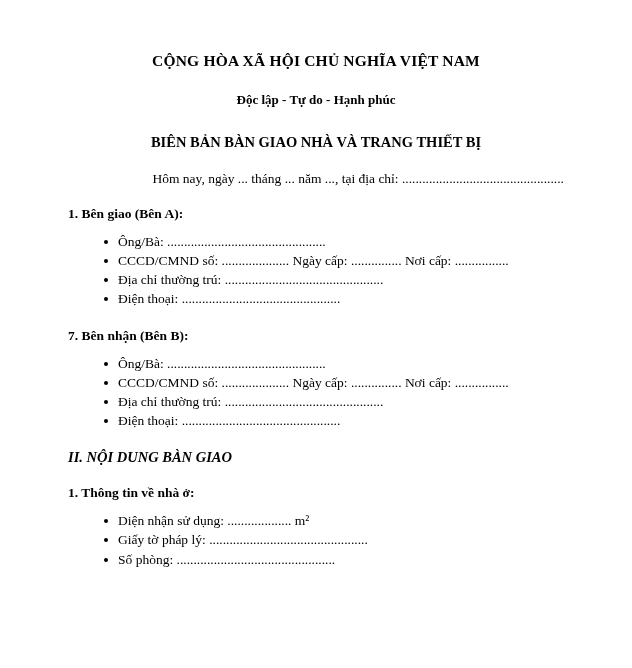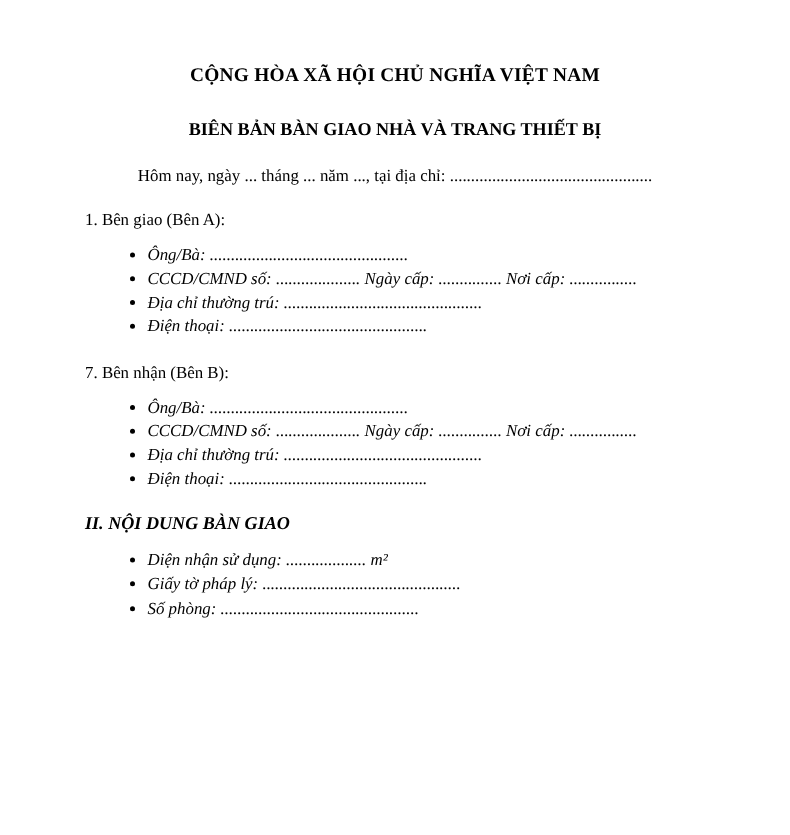--- a/index.html
+++ b/index.html
@@ -38,38 +38,37 @@
   }
   .title-3 {
     text-align: center;
     font-weight: bold;
     font-size: 14.5px;
     margin: 26px 0 0 0;
   }
   .intro-line {
     font-size: 13.5px;
     margin: 20px 0 0 0;
-    text-align: center;
+    text-align: right;
   }
   .section-heading {
     font-weight: bold;
     font-style: italic;
     font-size: 14.5px;
     margin: 19px 0 0 0;
   }
   .sub-heading {
-    font-weight: normal;
+    font-weight: bold;
     font-size: 13.5px;
     margin: 19px 0 0 0;
   }
   ul.bullets {
     list-style: none;
     margin: 10px 0 0 0;
     padding: 0 0 0 36px;
-    font-style: italic;
   }
   ul.bullets li {
     font-size: 13.5px;
     line-height: 1.42;
     position: relative;
     padding-left: 14px;
   }
   ul.bullets li::before {
     content: "";
     position: absolute;
@@ -81,20 +80,21 @@
     background: #000000;
   }
 </style>
 </head>
 <body>
 
 <div class="page">
 
   <div class="title-1">CỘNG HÒA XÃ HỘI CHỦ NGHĨA VIỆT NAM</div>
 
+  <div class="title-2">Độc lập - Tự do - Hạnh phúc</div>
 
   <div class="title-3">BIÊN BẢN BÀN GIAO NHÀ VÀ TRANG THIẾT BỊ</div>
 
   <div class="intro-line">Hôm nay, ngày ... tháng ... năm ..., tại địa chỉ: ................................................</div>
 
 
   <div class="sub-heading">1. Bên giao (Bên A):</div>
   <ul class="bullets">
     <li>Ông/Bà: ...............................................</li>
     <li>CCCD/CMND số: .................... Ngày cấp: ............... Nơi cấp: ................</li>
@@ -105,19 +105,20 @@
   <div class="sub-heading">7. Bên nhận (Bên B):</div>
   <ul class="bullets">
     <li>Ông/Bà: ...............................................</li>
     <li>CCCD/CMND số: .................... Ngày cấp: ............... Nơi cấp: ................</li>
     <li>Địa chỉ thường trú: ...............................................</li>
     <li>Điện thoại: ...............................................</li>
   </ul>
 
   <div class="section-heading">II. NỘI DUNG BÀN GIAO</div>
 
+  <div class="sub-heading">1. Thông tin về nhà ở:</div>
   <ul class="bullets">
     <li>Diện nhận sử dụng: ................... m²</li>
     <li>Giấy tờ pháp lý: ...............................................</li>
     <li>Số phòng: ...............................................</li>
   </ul>
 
 </div>
 
 </body></html>

